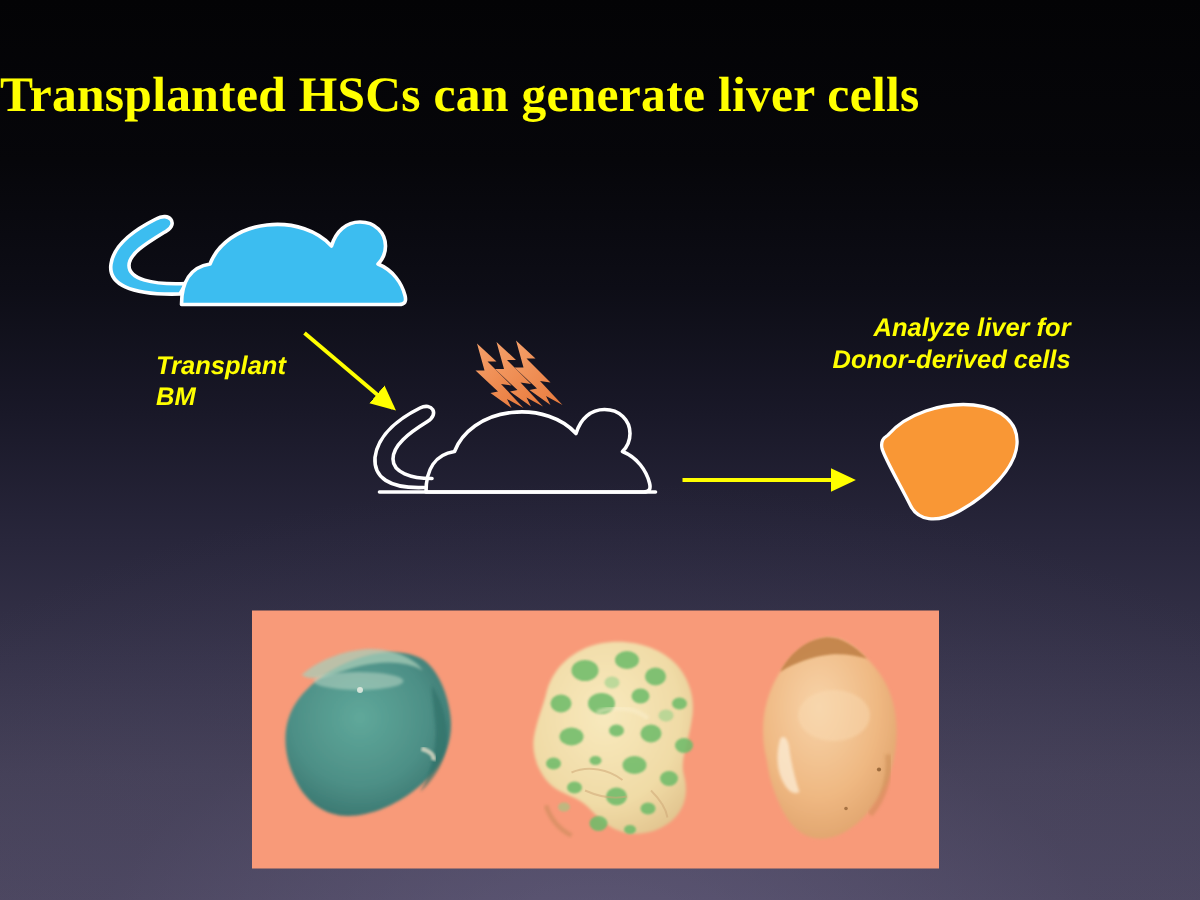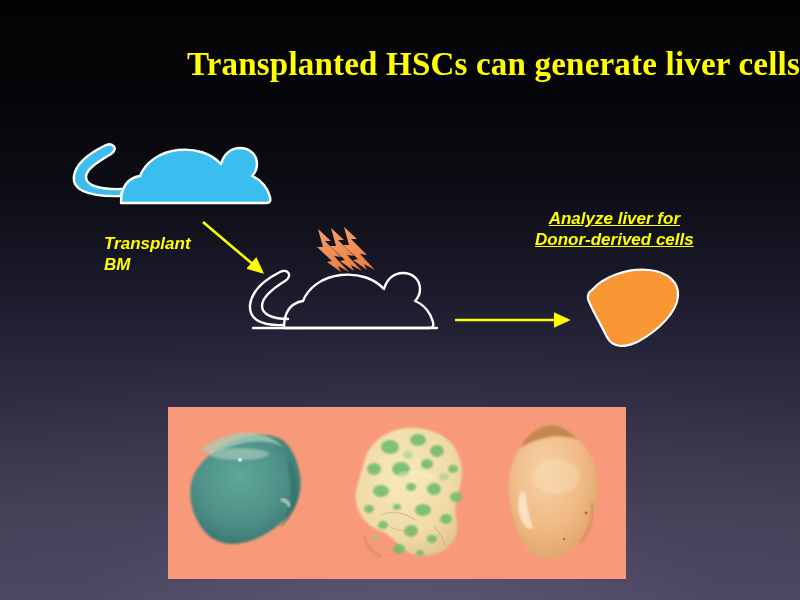--- a/index.html
+++ b/index.html
@@ -33,21 +33,21 @@
         rgba(0,0,0,0) 78%);
     pointer-events: none;
   }
 
   
   #title {
     position: absolute;
     left: 0;
     top: 46px;
     width: 800px;
-    text-align: right;
+    text-align: left;
     color: #ffff00;
     font-family: "Liberation Serif", "DejaVu Serif", serif;
     font-weight: bold;
     font-size: 33px;
     letter-spacing: 0.2px;
     white-space: nowrap;
   }
 
   
   .callout {
@@ -60,24 +60,23 @@
     line-height: 21px;
     white-space: pre;
   }
   #label-transplant {
     left: 104px;
     top: 233px;
     text-align: left;
     width: 130px;
   }
   #label-analyze {
-    left: 535px;
+    left: 555px;
     top: 208px;
-    text-align: center;
-    text-decoration: underline;
+    text-align: right;
   }
 
   
   .art {
     position: absolute;
     pointer-events: none;
   }
   #art-main { left: 0; top: 0; }
 
   

